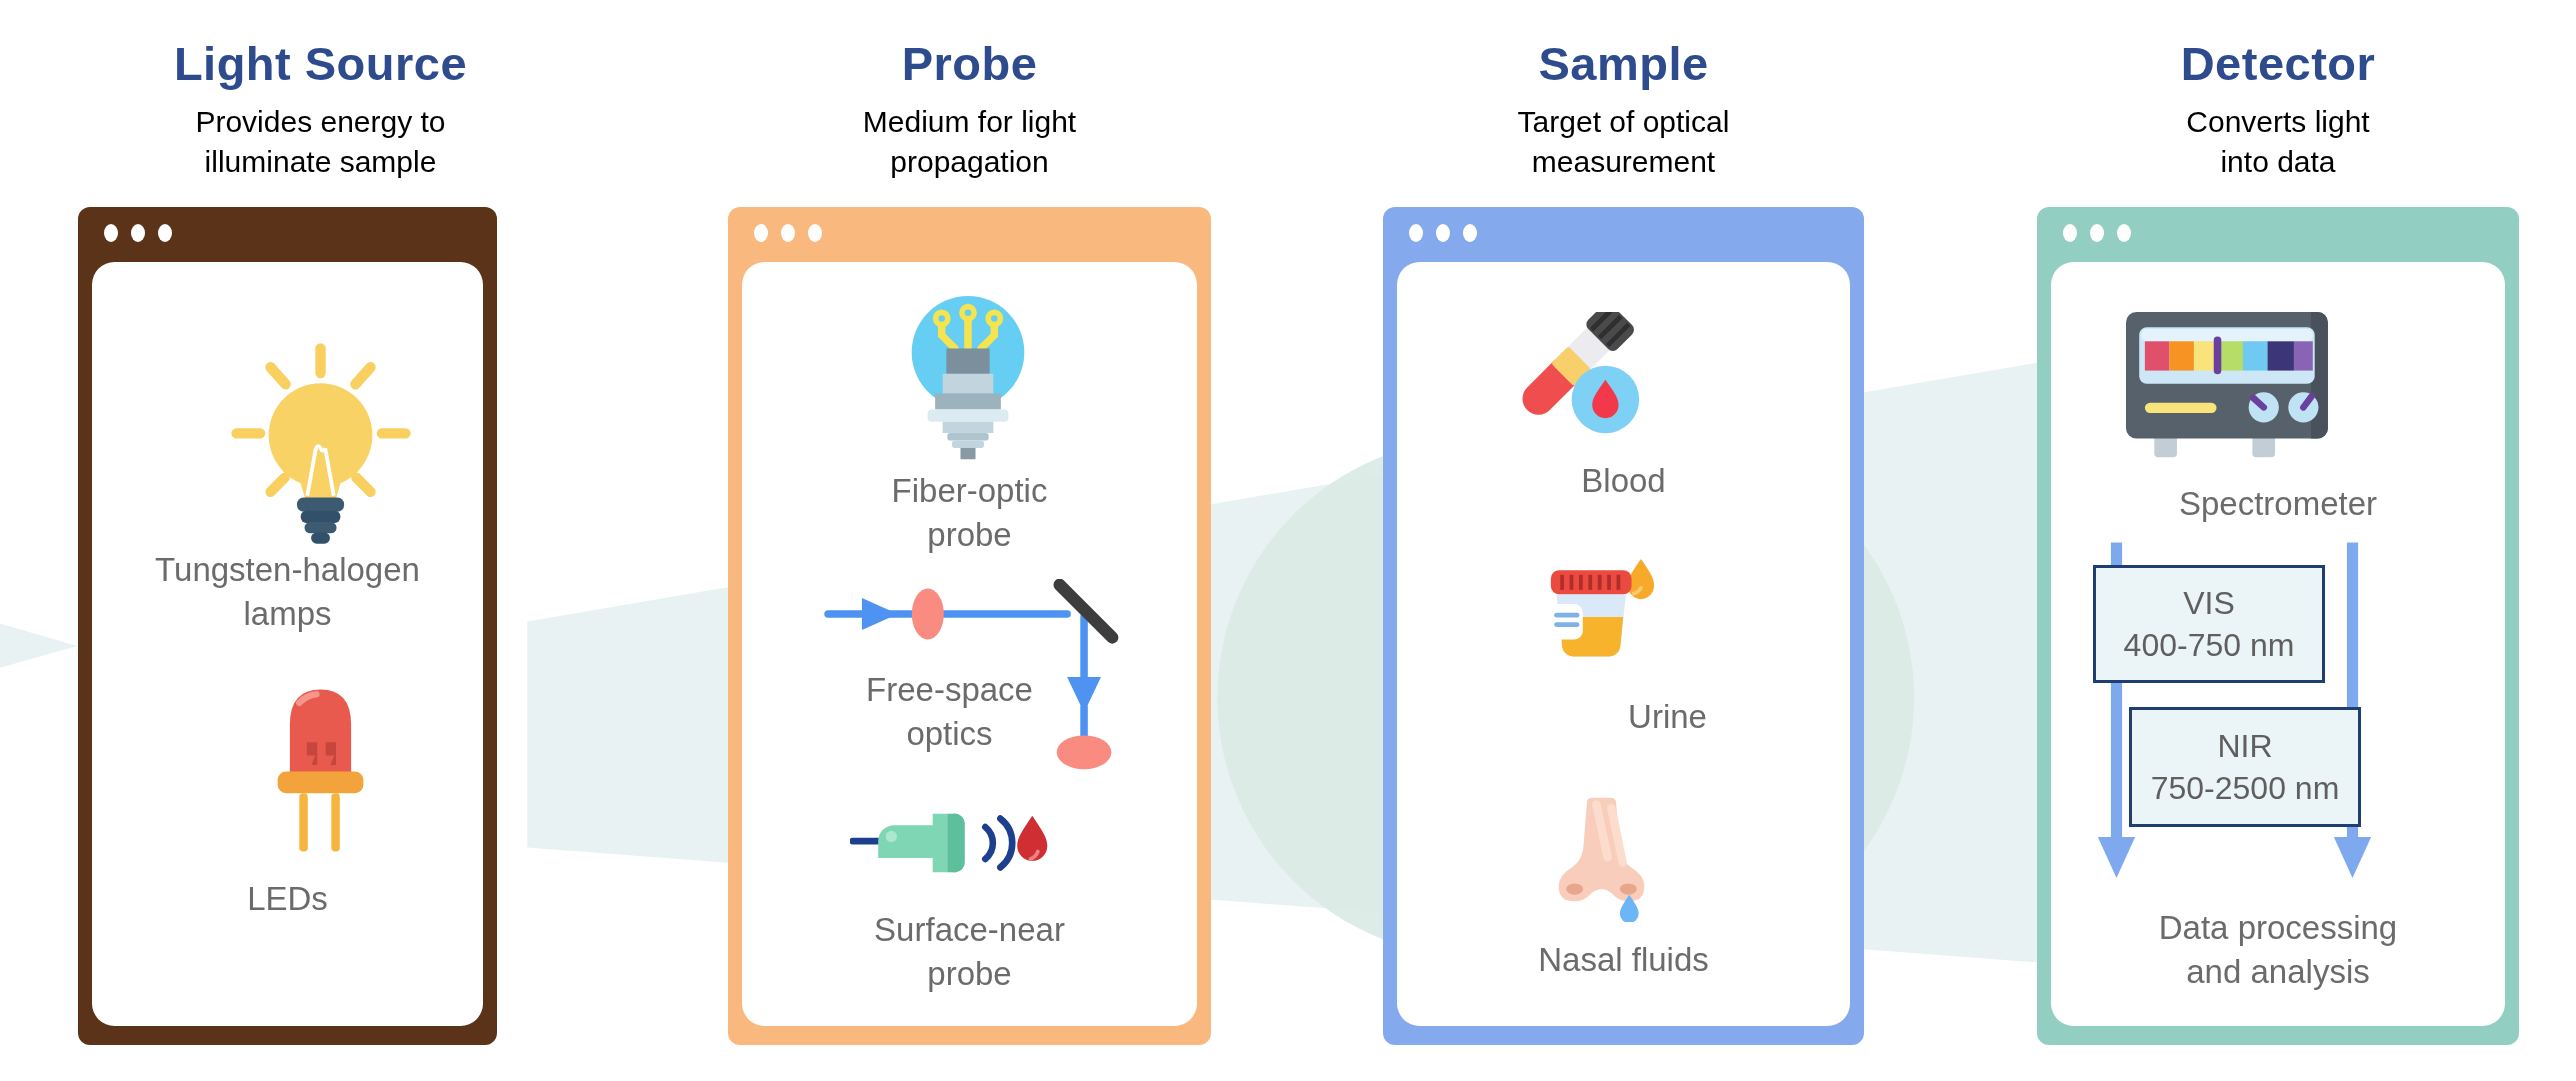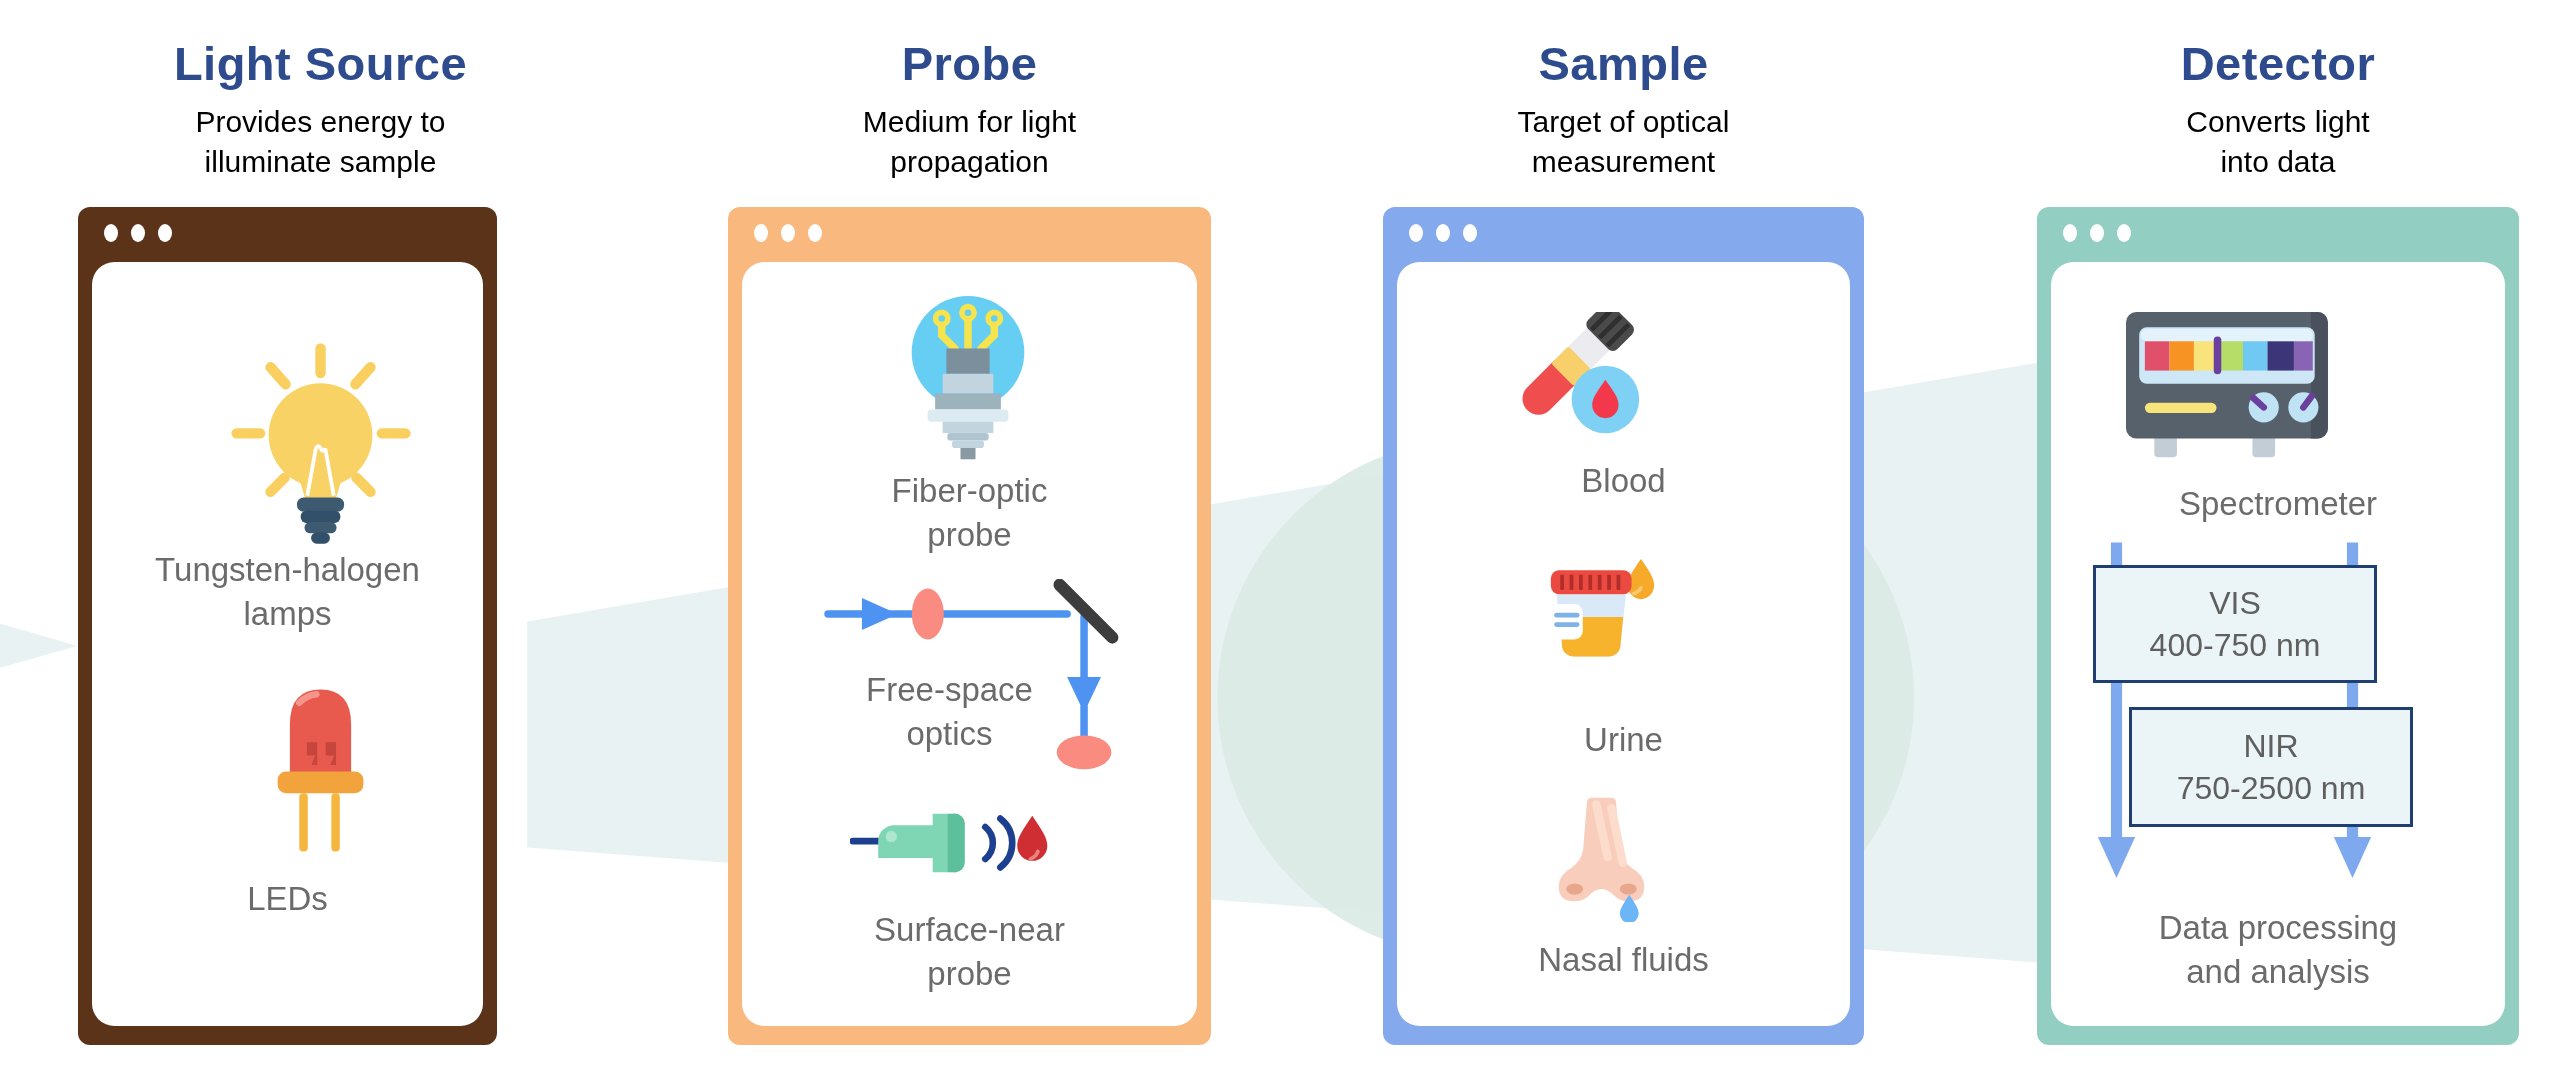--- a/index.html
+++ b/index.html
@@ -15,21 +15,21 @@
   .panel{position:absolute;top:207px;height:838px;border-radius:12px;z-index:2;}
   .panel-body{position:absolute;left:14px;right:14px;top:55px;bottom:19px;background:#ffffff;border-radius:22.6px;}
   .dots{position:absolute;top:17px;left:26px;display:flex;gap:13px;}
   .dot{width:14px;height:18px;border-radius:50%;background:#ffffff;}
   .item-label{
     position:absolute;left:0;width:100%;text-align:center;
     font-size:33px;color:#6b6b6b;line-height:1.32;white-space:pre-line;z-index:3;
   }
   .icon{position:absolute;z-index:3;}
   .band-box{
-    position:absolute;left:56px;width:284px;box-sizing:border-box;
+    position:absolute;left:56px;width:232px;box-sizing:border-box;
     background:#ebf4f7;border:3.8px solid #1f3f73;
     display:flex;align-items:center;justify-content:center;
     font-size:32px;color:#5f5f5f;line-height:1.32;text-align:center;white-space:pre-line;z-index:4;
   }
   .flow-arrow{position:absolute;z-index:3;}
 </style>
 </head>
 <body>
 
 <div class="stage">
@@ -207,21 +207,21 @@
         <line x1="80" y1="19" x2="80" y2="35"></line>
       </g>
       <path d="M14,40 H88 L82,96 a12,12 0 0 1 -12,10 H32 a12,12 0 0 1 -12,-10 Z" fill="#d9e9f7"></path>
       <path d="M18,64 H85 L82,96 a12,12 0 0 1 -12,10 H32 a12,12 0 0 1 -12,-10 Z" fill="#f7b32b"></path>
       <rect x="6" y="50" width="36" height="38" rx="9" fill="#ffffff"></rect>
       <g stroke="#7fb3e8" stroke-width="5" stroke-linecap="round">
         <line x1="14" y1="62" x2="36" y2="62"></line>
         <line x1="14" y1="72" x2="36" y2="72"></line>
       </g>
     </svg>
-    <div class="item-label" style="top:511px;">Urine</div>
+    <div class="item-label" style="top:488px;margin-left:44px;">Urine</div>
 
     <svg class="icon" style="left:155px;top:588px;" width="127" height="127" viewBox="0 0 135 135">
       <path d="M52,8 Q52,3 58,3 H77 Q83,3 83,8 L87,58 Q89,70 99,77 Q113,85 113,97 Q113,113 97,113 Q87,113 81,107 Q74,100 67.5,100 Q61,100 54,107 Q48,113 38,113 Q22,113 22,97 Q22,85 36,77 Q46,70 48,58 Z" fill="#f9cdbb"></path>
       <g stroke="#fbdccd" stroke-width="9" stroke-linecap="round">
         <line x1="62" y1="10" x2="74" y2="66"></line>
         <line x1="78" y1="14" x2="90" y2="72"></line>
       </g>
       <ellipse cx="39" cy="100" rx="9" ry="6" fill="#e8a68c"></ellipse>
       <ellipse cx="96" cy="100" rx="9" ry="6" fill="#e8a68c"></ellipse>
       <path d="M97,106 c6,9 10,15 10,20 a10,10 0 1 1 -20,0 c0,-5 4,-11 10,-20 Z" fill="#6cb5f7"></path>

